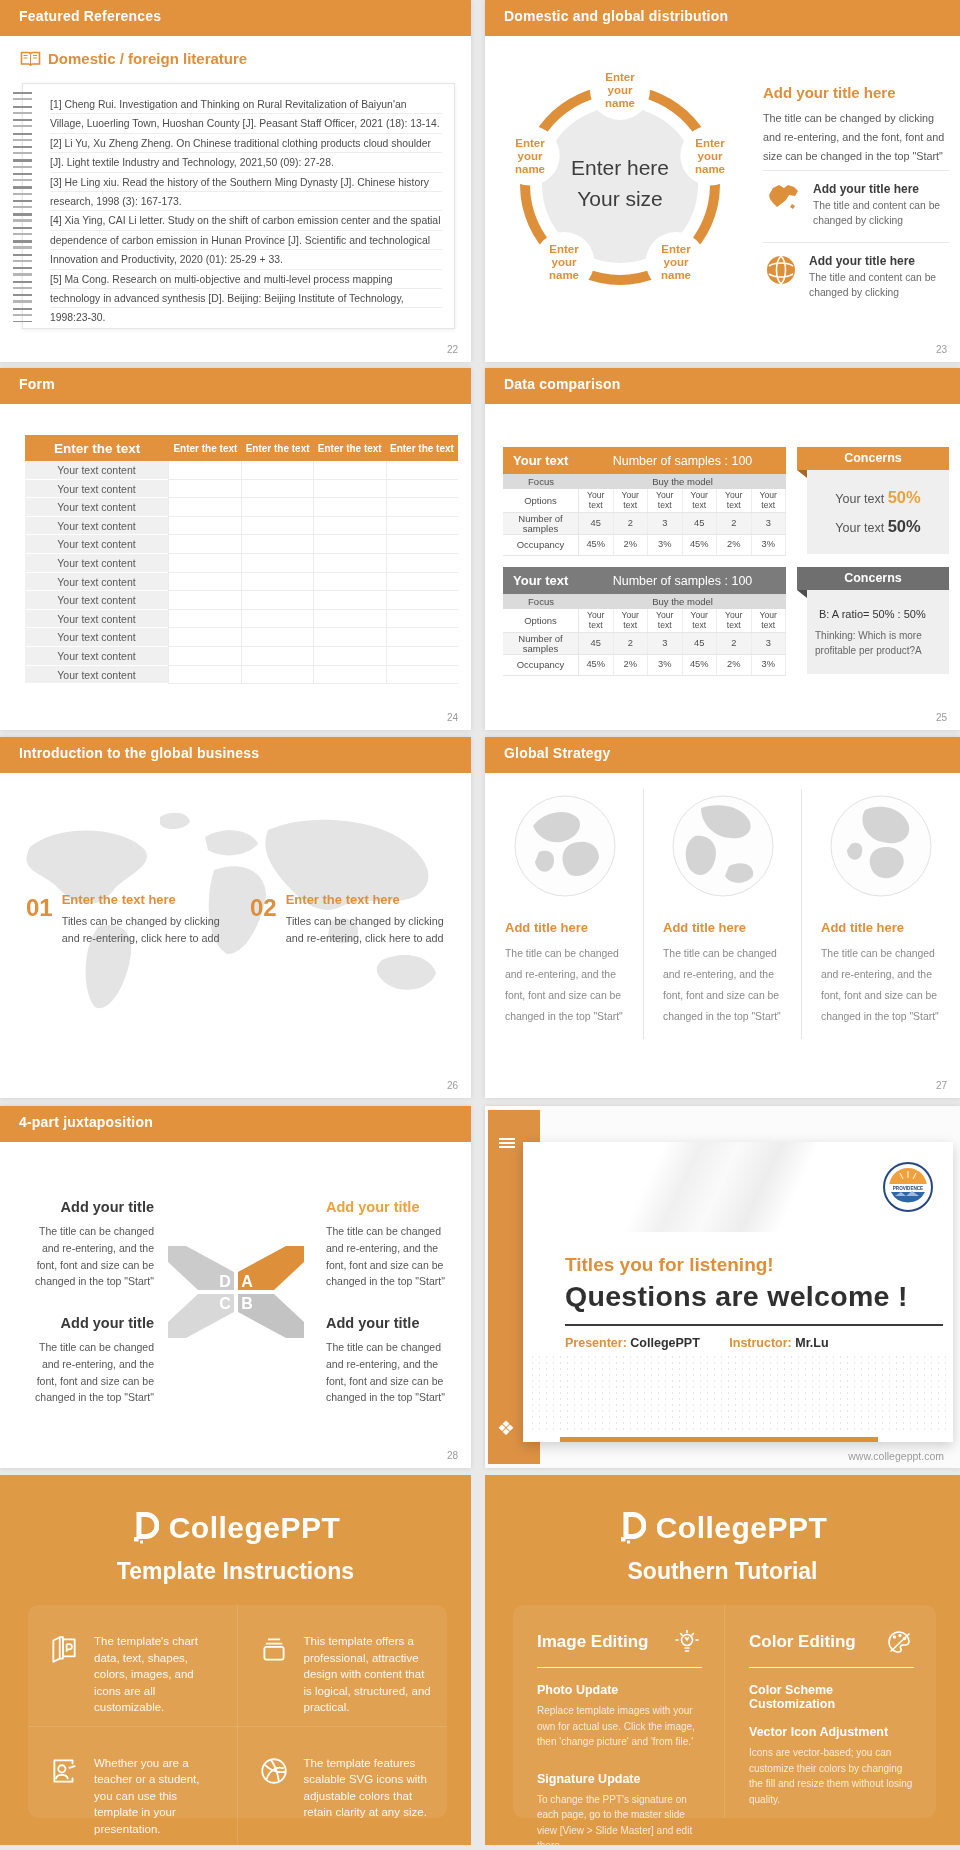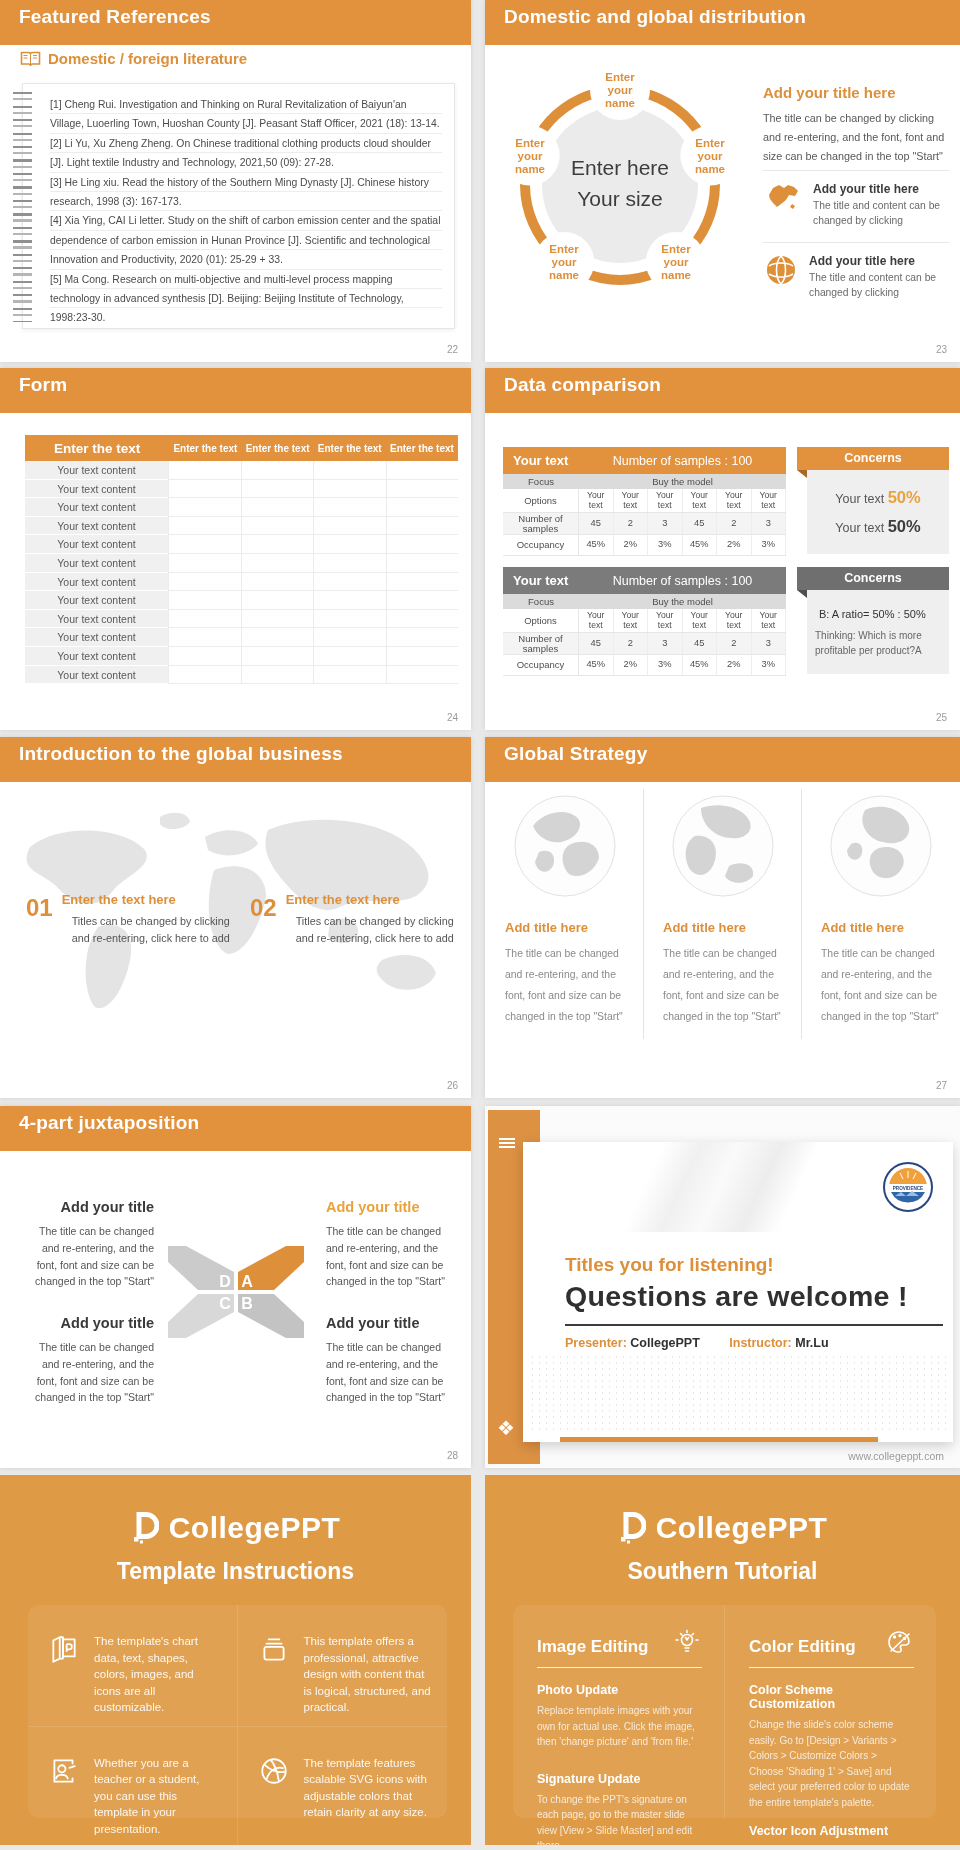--- a/index.html
+++ b/index.html
@@ -9,21 +9,21 @@
   #s22{left:0;top:0;width:471px;height:362px}
   #s23{left:485px;top:0;width:475px;height:362px}
   #s24{left:0;top:368px;width:471px;height:362px}
   #s25{left:485px;top:368px;width:475px;height:362px}
   #s26{left:0;top:737px;width:471px;height:361px}
   #s27{left:485px;top:737px;width:475px;height:361px}
   #s28{left:0;top:1106px;width:471px;height:362px}
   #sty{left:485px;top:1106px;width:475px;height:362px;background:#FBFBFB}
   #pins{left:0;top:1475px;width:471px;height:370px;background:#DE9A45;box-shadow:none}
   #ptut{left:485px;top:1475px;width:475px;height:370px;background:#DE9A45;box-shadow:none}
-  .shead{height:45px;background:#E2913C;color:#fff;font-weight:bold;font-size:19px;line-height:33px;padding-left:19px;letter-spacing:.2px}
+  .shead{height:36px;background:#E2913C;color:#fff;font-weight:bold;font-size:14px;line-height:33px;padding-left:19px;letter-spacing:.2px}
   .pagenum{position:absolute;right:13px;bottom:7px;font-size:10px;color:#9a9a9a}
   
   .ref-card{position:absolute;left:22px;top:83px;width:433px;height:246px;background:#fff;border:1px solid #E6E6E6;box-shadow:0 1px 4px rgba(0,0,0,.07)}
   .spiral{position:absolute;left:13px;top:92px;width:19px;height:230px;background:repeating-linear-gradient(180deg,#909090 0 2px,transparent 2px 6px,#b5b5b5 6px 8px,transparent 8px 13.5px)}
   .lit-title{position:absolute;left:20px;top:50px;display:flex;align-items:center;gap:7px;color:#DD8F3A;font-weight:bold;font-size:15px}
   .refs{position:absolute;left:50px;top:95px;width:392px;height:224px;font-size:10.4px;line-height:19.4px;color:#4b4b4b;background:repeating-linear-gradient(180deg,transparent 0 18.4px,#ededed 18.4px 19.4px)}
   
   .dia-svg{position:absolute;left:-5px;top:45px}
   .node-label{position:absolute;width:64px;text-align:center;color:#DD8F3A;font-weight:bold;font-size:11.5px;line-height:13px;white-space:pre-line}
   .center-text{position:absolute;left:55px;top:152px;width:160px;text-align:center;font-size:21px;color:#3d3d3d;line-height:31px;white-space:pre-line}
@@ -65,21 +65,21 @@
   .c1line{text-align:center;font-size:12.5px;color:#555;line-height:27px}
   .pct{font-size:16.5px;font-weight:bold}
   .pct.orange{color:#E8A33D}.pct.dark{color:#3d3d3d}
   .c2bold{font-size:11px;font-weight:normal;color:#333;margin:4px 0 8px 4px}
   .c2body{font-size:10px;color:#666;line-height:15px;}
   
   .map26{position:absolute;left:0;top:55px}
   .biz-item{position:absolute;top:155px;display:flex;gap:9px}
   .biz-num{font-size:24px;font-weight:bold;color:#DD8F3A;line-height:32px}
   .biz-title{color:#DD8F3A;font-weight:bold;font-size:13px;margin-bottom:6px}
-  .biz-body{font-size:10.8px;color:#555;line-height:17px;text-align:right;width:168px}
+  .biz-body{font-size:10.8px;color:#555;line-height:17px;text-align:left;width:168px}
   
   .strat-col{position:absolute;top:45px;width:158px;height:290px;padding:12px 18px 0 20px}
   .strat-div{position:absolute;top:52px;height:250px;width:1px;background:#E4E4E4}
   .globe{display:block;margin:0 auto}
   .strat-title{color:#DD8F3A;font-weight:bold;font-size:13px;margin-top:22px}
   .strat-body{font-size:10.4px;color:#8a8a8a;line-height:21px;margin-top:8px}
   
   .jux{position:absolute;width:134px}
   .jux h4{font-size:14.5px;color:#3a3a3a;margin-bottom:8px}
   .jux.orange h4{color:#E8A33D}
@@ -110,21 +110,21 @@
   .panel-box{position:absolute;left:28px;right:24px;top:130px;bottom:27px;background:rgba(255,255,255,.07);border-radius:10px}
   .grid2{display:grid;grid-template-columns:1fr 1fr;grid-template-rows:1fr 1fr;height:100%}
   .feat{display:flex;gap:14px;padding:28px 16px 10px 20px}
   .feat:nth-child(1){border-right:1px solid rgba(255,255,255,.12);border-bottom:1px solid rgba(255,255,255,.12)}
   .feat:nth-child(2){border-bottom:1px solid rgba(255,255,255,.12)}
   .feat:nth-child(3){border-right:1px solid rgba(255,255,255,.12)}
   .feat p{color:rgba(255,255,255,.92);font-size:11.5px;line-height:16.5px}
   .tut-cols{display:flex;height:100%}
   .tut-col{flex:1;padding:22px 22px 0 24px}
   .tut-col:first-child{border-right:1px solid rgba(255,255,255,.12)}
-  .tut-head{display:flex;justify-content:space-between;align-items:flex-end;border-bottom:1.5px solid rgba(255,255,255,.85);padding-bottom:10px}
+  .tut-head{display:flex;justify-content:space-between;align-items:center;border-bottom:1.5px solid rgba(255,255,255,.85);padding-bottom:10px}
   .tut-head h3{color:#fff;font-size:17px;font-weight:bold}
   .tut-sub{color:#fff;font-size:12.5px;font-weight:bold;margin-top:15px}
   .tut-body{color:rgba(255,255,255,.78);font-size:10px;line-height:15.5px;margin-top:6px}
   .ic{flex:none}
 </style>
 </head>
 <body>
 
 <section class="slide" id="s22">
   <header class="shead">Featured References</header>
@@ -637,19 +637,18 @@
           <h3>Color Editing</h3>
           <svg class="ic" width="30" height="30" viewBox="0 0 30 30" fill="none" stroke="#fff" stroke-width="1.6" stroke-linecap="round">
               <path d="M15,5 a10,10 0 1 0 0,20 c2.4,0 2.6,-2.6 1.6,-4 c-1,-1.8 0.6,-3 2.6,-3 h2.3 a3.5,3.5 0 0 0 3.5,-3.5 A10,10 0 0 0 15,5 Z"></path>
               <circle cx="10.5" cy="10" r="0.9" fill="#fff"></circle>
               <circle cx="16" cy="8.6" r="0.9" fill="#fff"></circle>
               <circle cx="20.5" cy="11.5" r="0.9" fill="#fff"></circle>
               <path d="M7,24 L25,7"></path>
             </svg>
         </div>
         <div class="tut-sub">Color Scheme Customization</div>
-        <div class="tut-body">Change the slide's color scheme easily. Go to [Design &gt; Variants &gt; Colors &gt; Customize Colors &gt; Choose 'Shading 1' &gt; Save] and select your preferred color to update the entire template's palette.</div>
         <div class="tut-sub" style="margin-top:14px">Vector Icon Adjustment</div>
         <div class="tut-body">Icons are vector-based; you can customize their colors by changing the fill and resize them without losing quality.</div>
       </div>
     </div>
   </div>
 </section>
 
 </body></html>

